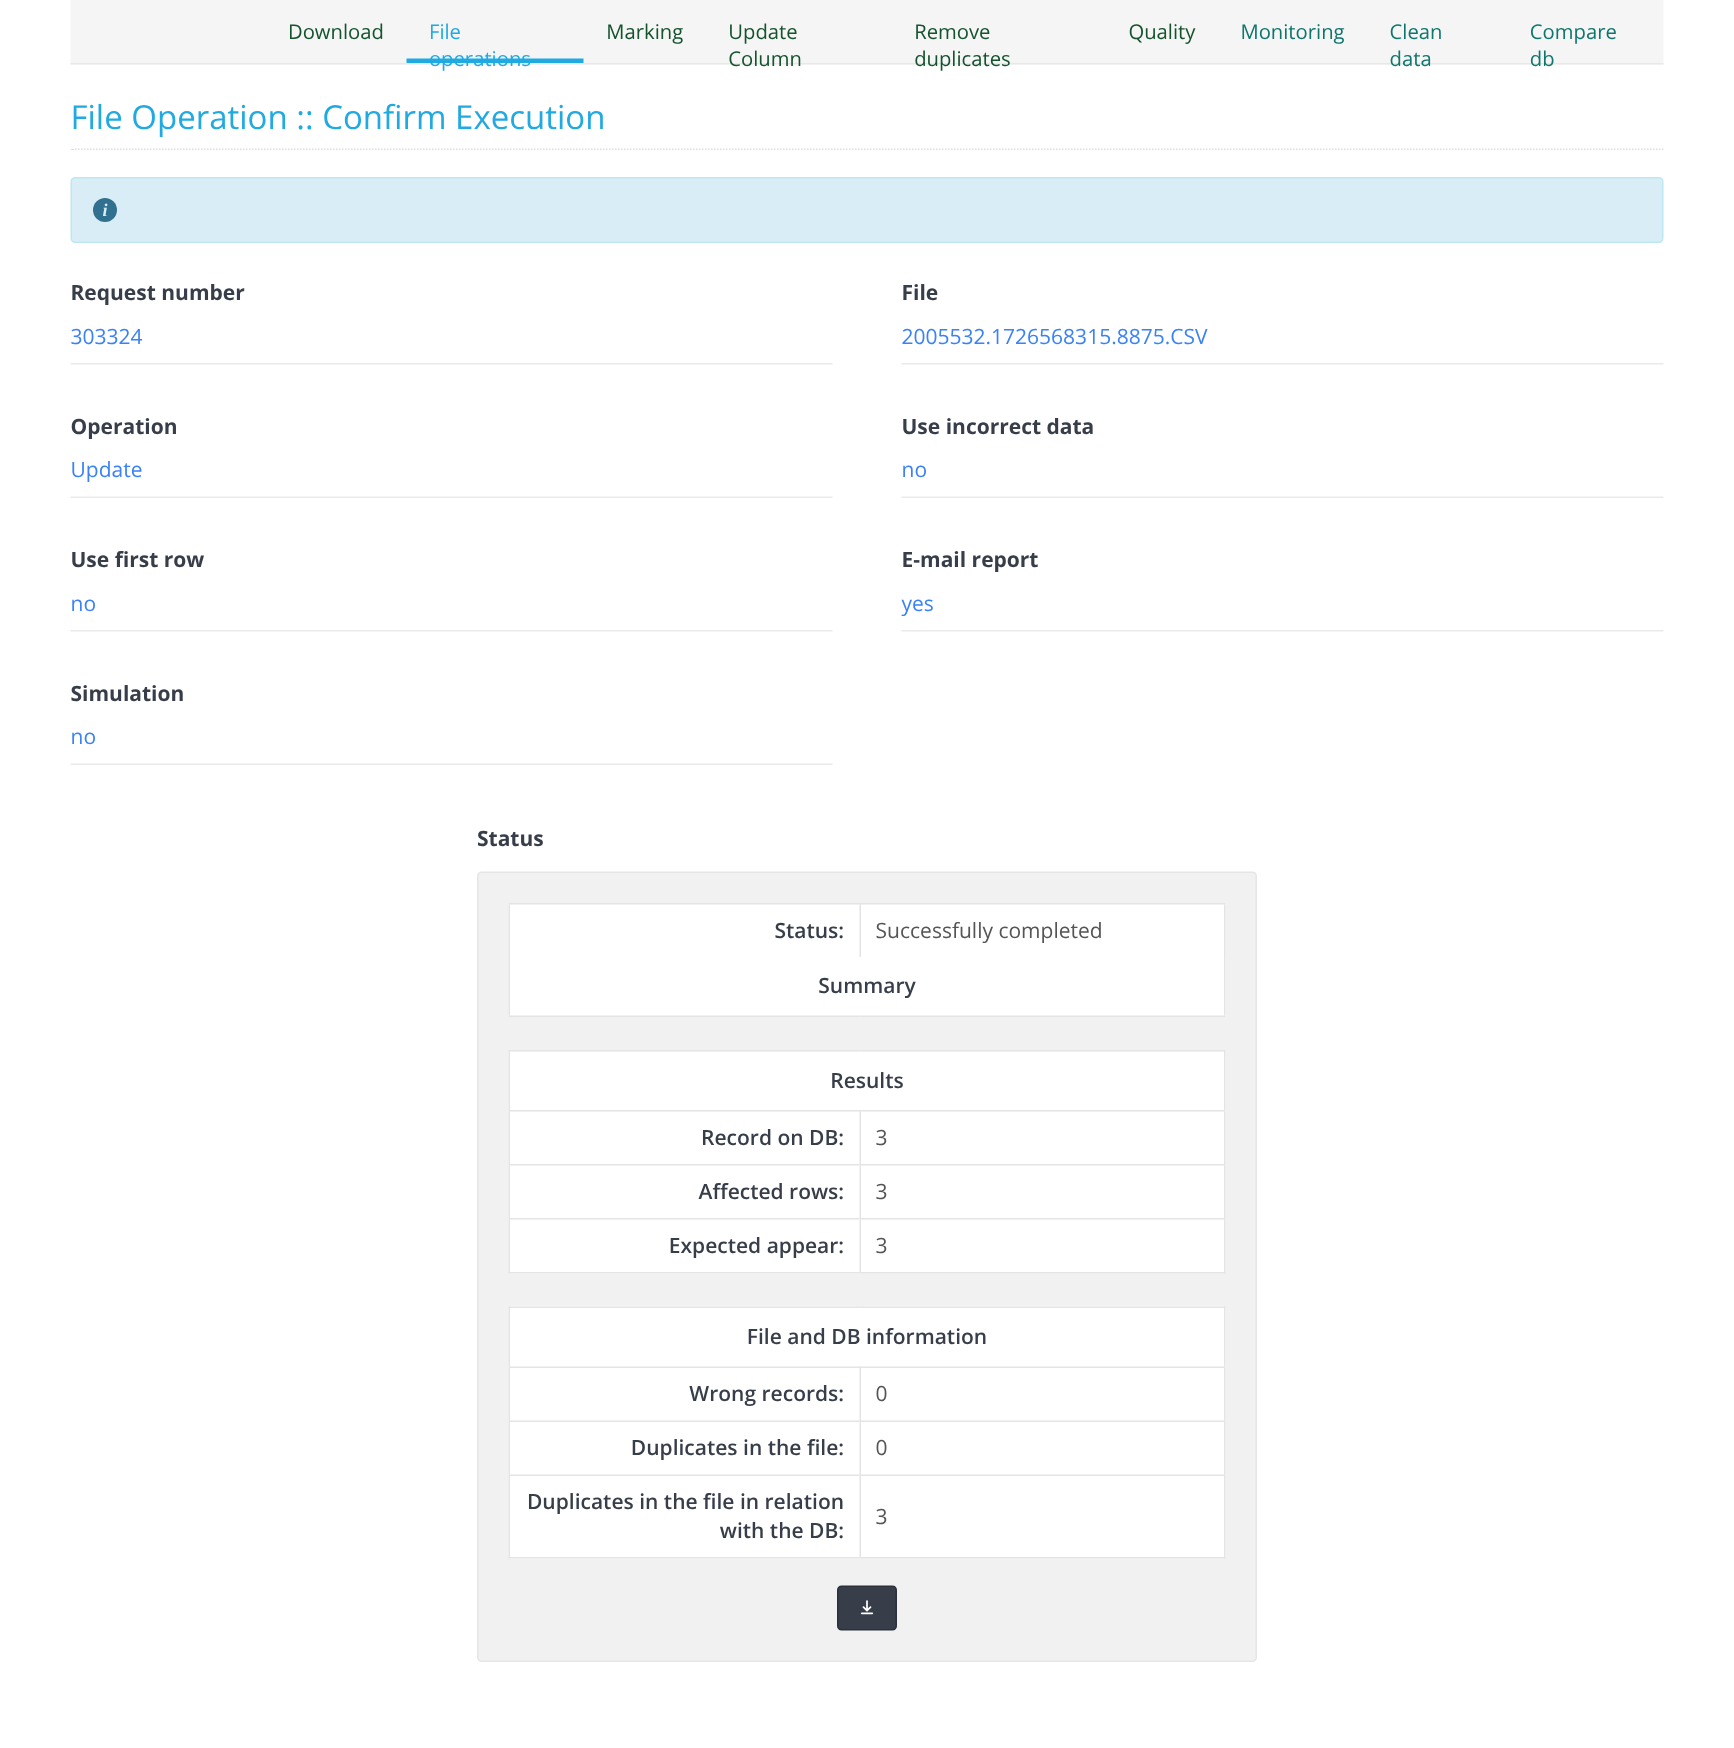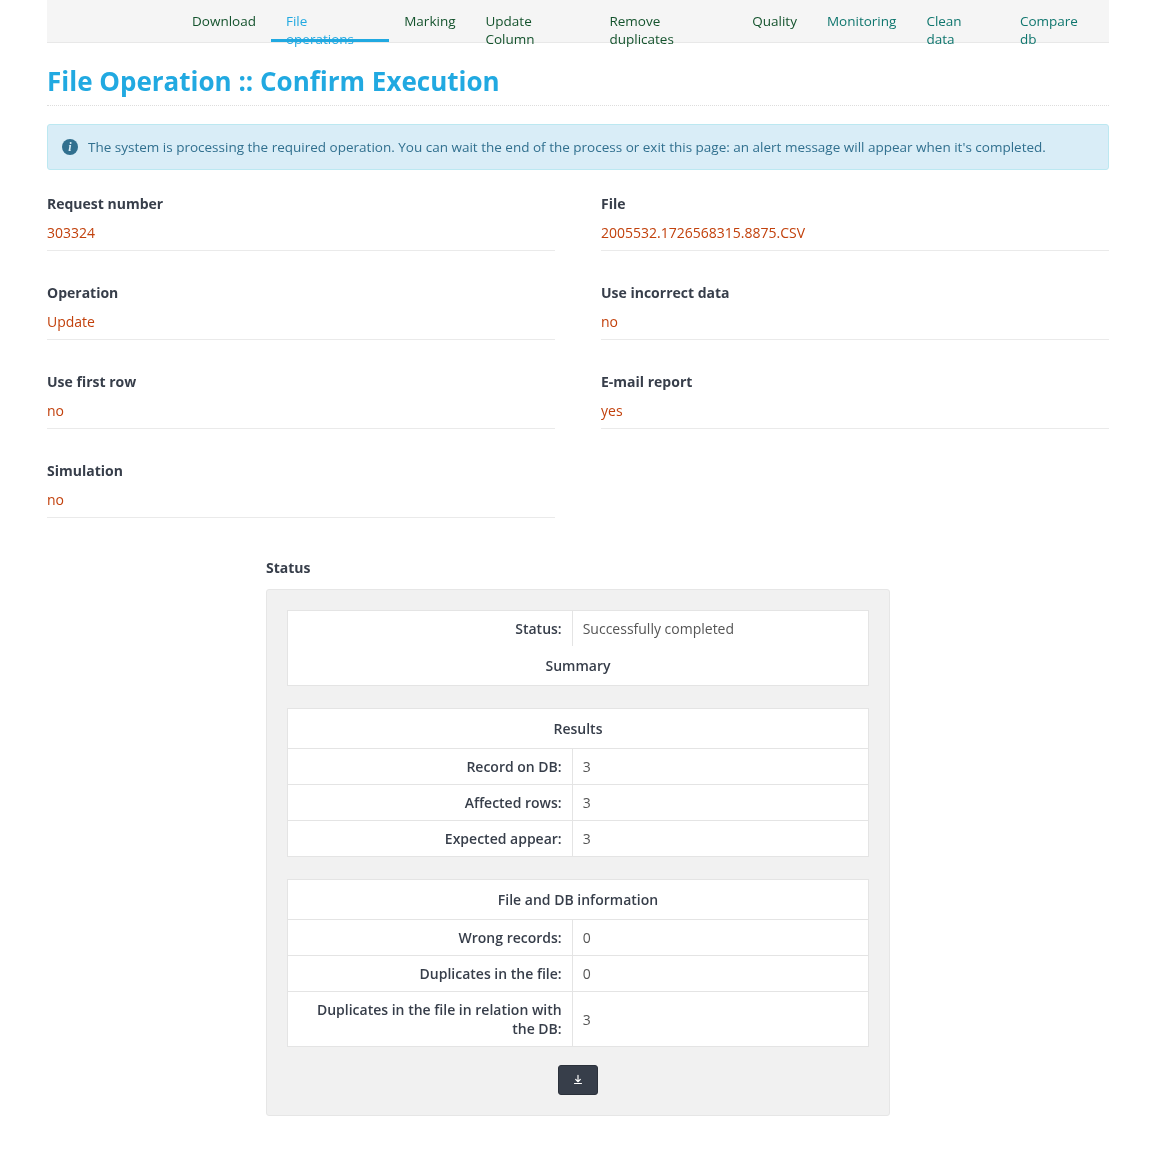--- a/index.html
+++ b/index.html
@@ -22,23 +22,23 @@
   .tabbar .tab {
     padding: 12px 15px 10px 15px;
     color: #14532d;
     font-size: 13.5px;
     cursor: pointer;
     border-bottom: 3px solid transparent;
   }
   .tabbar .tab.active { color: #21a9e1; border-bottom: 3px solid #21a9e1; }
   .tabbar .tab.disabled { color: #0f766e; cursor: default; }
   h1.page-title {
-    font-weight: 700;
+    font-weight: 400;
     color: #21a9e1;
-    font-size: 26px;
+    font-size: 22px;
     margin: 20px 0 6px 0;
     padding-bottom: 6px;
     border-bottom: 1px dotted #ddd;
   }
   .alert-info {
     background: #d9edf7;
     border: 1px solid #bce8f1;
     color: #31708f;
     border-radius: 3px;
     padding: 13px 14px;
@@ -50,24 +50,24 @@
   }
   .alert-info .info-icon {
     display: inline-flex; width: 16px; height: 16px; border-radius: 50%;
     background: #31708f; color: #d9edf7; font-weight: 700; font-size: 12px;
     align-items: center; justify-content: center; font-style: italic; font-family: Georgia, serif;
   }
   .two-col { display: grid; grid-template-columns: 1fr 1fr; column-gap: 46px; }
   .field { margin-bottom: 32px; }
   .field-label { font-weight: 700; color: #373e4a; font-size: 14px; margin-bottom: 10px; }
   .field-value {
-    color: #c2410c; font-size: 14px; padding: 0 0 8px 0;
+    color: #3b82f6; font-size: 14px; padding: 0 0 8px 0;
     border-bottom: 1px solid #eaeaea;
   }
-  .status-wrap { width: 624px; margin: 0 auto; }
+  .status-wrap { width: 520px; margin: 0 auto; }
   .status-heading { font-weight: 700; margin: 8px 0 12px 0; font-size: 14px; }
   .panel {
     background: #f1f1f1; border: 1px solid #e6e6e6; border-radius: 3px;
     padding: 20px;
   }
   table.block {
     width: 100%; border-collapse: collapse; background: #fff;
     border: 1px solid #e4e4e4; margin-bottom: 22px; font-size: 14px;
   }
   table.block:last-of-type { margin-bottom: 18px; }
@@ -105,21 +105,20 @@
     <div class="tab">Quality</div>
     <div class="tab disabled">Monitoring</div>
     <div class="tab disabled">Clean data</div>
     <div class="tab disabled">Compare db</div>
   </div>
 
   <h1 class="page-title">File Operation :: Confirm Execution</h1>
 
   <div class="alert-info">
     <span class="info-icon">i</span>
-    <span>The system is processing the required operation. You can wait the end of the process or exit this page: an alert message will appear when it's completed.</span>
   </div>
 
   <div class="two-col">
     <div class="field">
       <div class="field-label">Request number</div>
       <div class="field-value">303324</div>
     </div>
     <div class="field">
       <div class="field-label">File</div>
       <div class="field-value">2005532.1726568315.8875.CSV</div>

